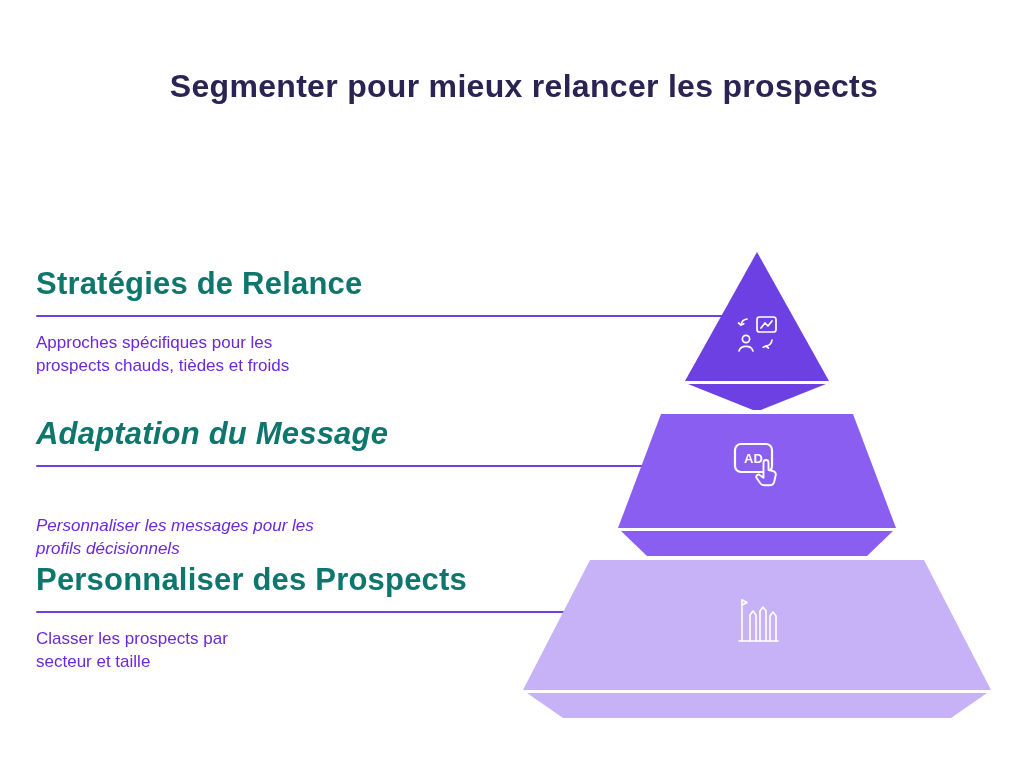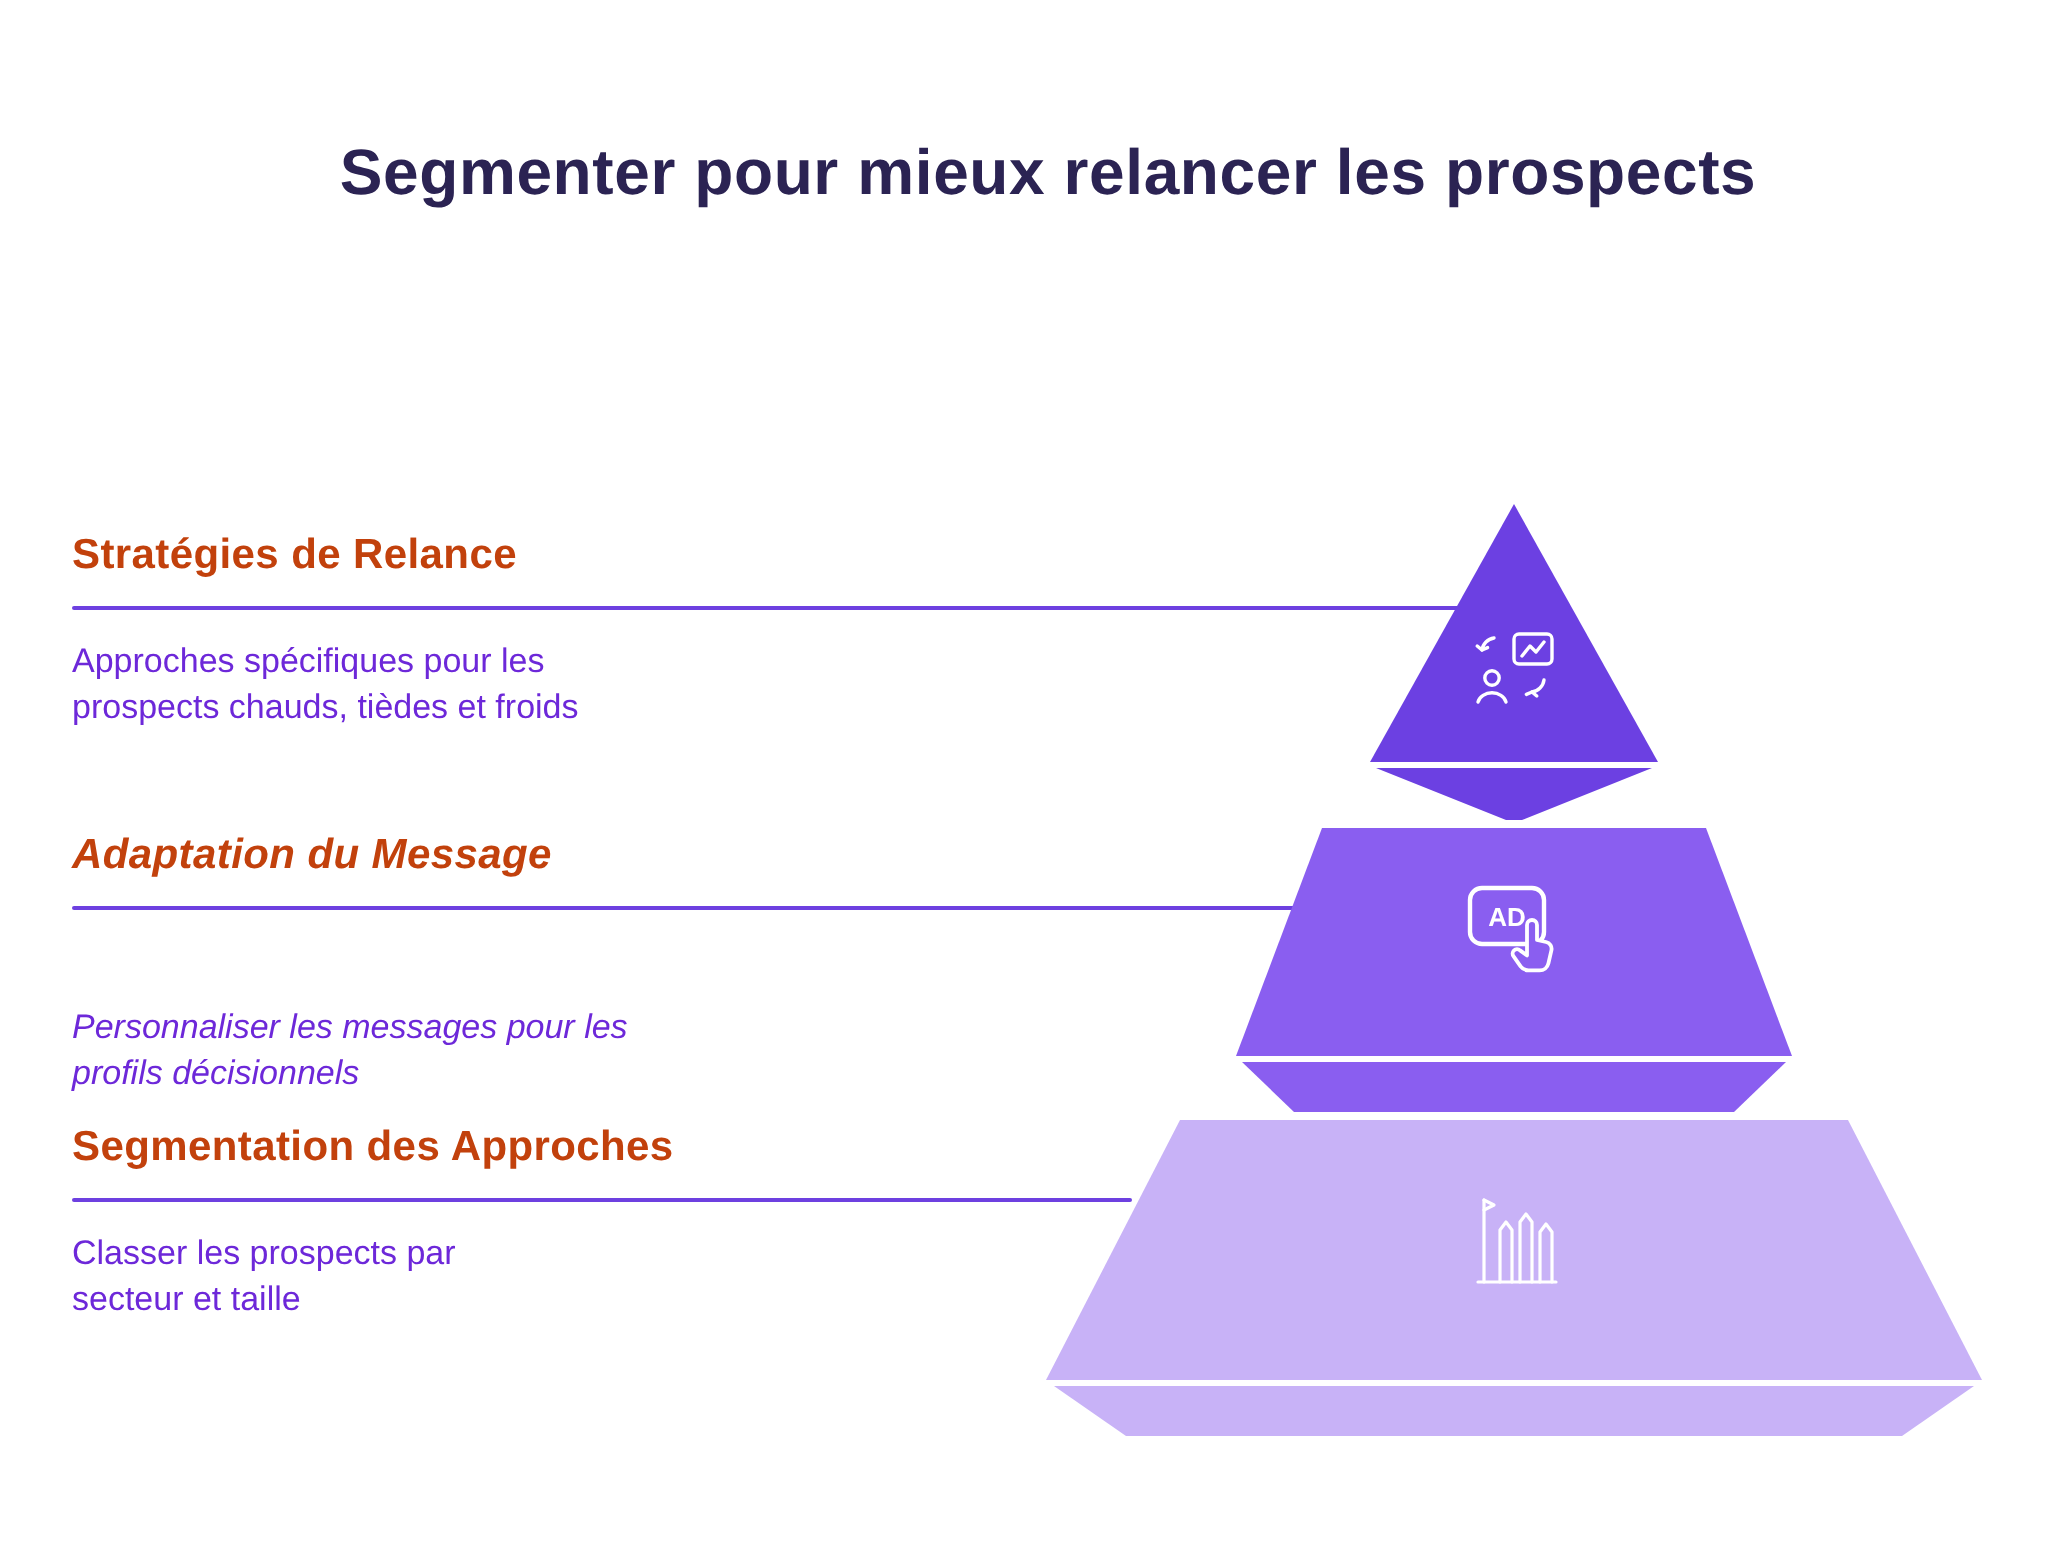--- a/index.html
+++ b/index.html
@@ -13,22 +13,22 @@
   .title{
     position:absolute;top:68px;left:0;width:100%;
     margin:0;text-align:center;
     font-size:32px;font-weight:bold;letter-spacing:.3px;
     color:#2b2353;
     z-index:1;
     padding-left:12px;
   }
   .sec{position:absolute;left:36px;z-index:1;}
   .sec h2{
-    margin:0;font-size:21px;font-weight:bold;letter-spacing:.2px;
-    color:#c2410c;
+    margin:0;font-size:31px;font-weight:bold;letter-spacing:.2px;
+    color:#0f766e;
   }
   .rule{height:2px;background:#6d40e0;margin-top:13px;border-radius:1px;}
   .sec p{margin:15px 0 0;font-size:17px;line-height:1.33;color:#6d28d9;}
   .sec1{top:266px;} .rule1{width:720px;} .sec1 p{width:285px;}
   .sec2{top:416px;font-style:italic;} .rule2{width:612px;} .sec2 p{width:285px;margin-top:48px;}
   .sec3{top:562px;} .rule3{width:530px;} .sec3 p{width:245px;}
   .pyramid{position:absolute;top:0;left:0;z-index:2;}
 </style>
 </head>
 <body>
@@ -43,21 +43,21 @@
     <p>Approches spécifiques pour les prospects chauds, tièdes et froids</p>
   </section>
 
   <section class="sec sec2">
     <h2>Adaptation du Message</h2>
     <div class="rule rule2"></div>
     <p>Personnaliser les messages pour les profils décisionnels</p>
   </section>
 
   <section class="sec sec3">
-    <h2>Segmentation des Approches</h2>
+    <h2>Personnaliser des Prospects</h2>
     <div class="rule rule3"></div>
     <p>Classer les prospects par secteur et taille</p>
   </section>
 
   <svg class="pyramid" width="1024" height="783" viewBox="0 0 1024 783">
 
     <g>
       <polygon points="757,252 829,381 685,381" fill="#6c40e2"></polygon>
       <polygon points="688,384 826,384 761,410 753,410" fill="#6c40e2"></polygon>
       <g stroke="#ffffff" fill="none" stroke-width="1.7" stroke-linecap="round" stroke-linejoin="round">

